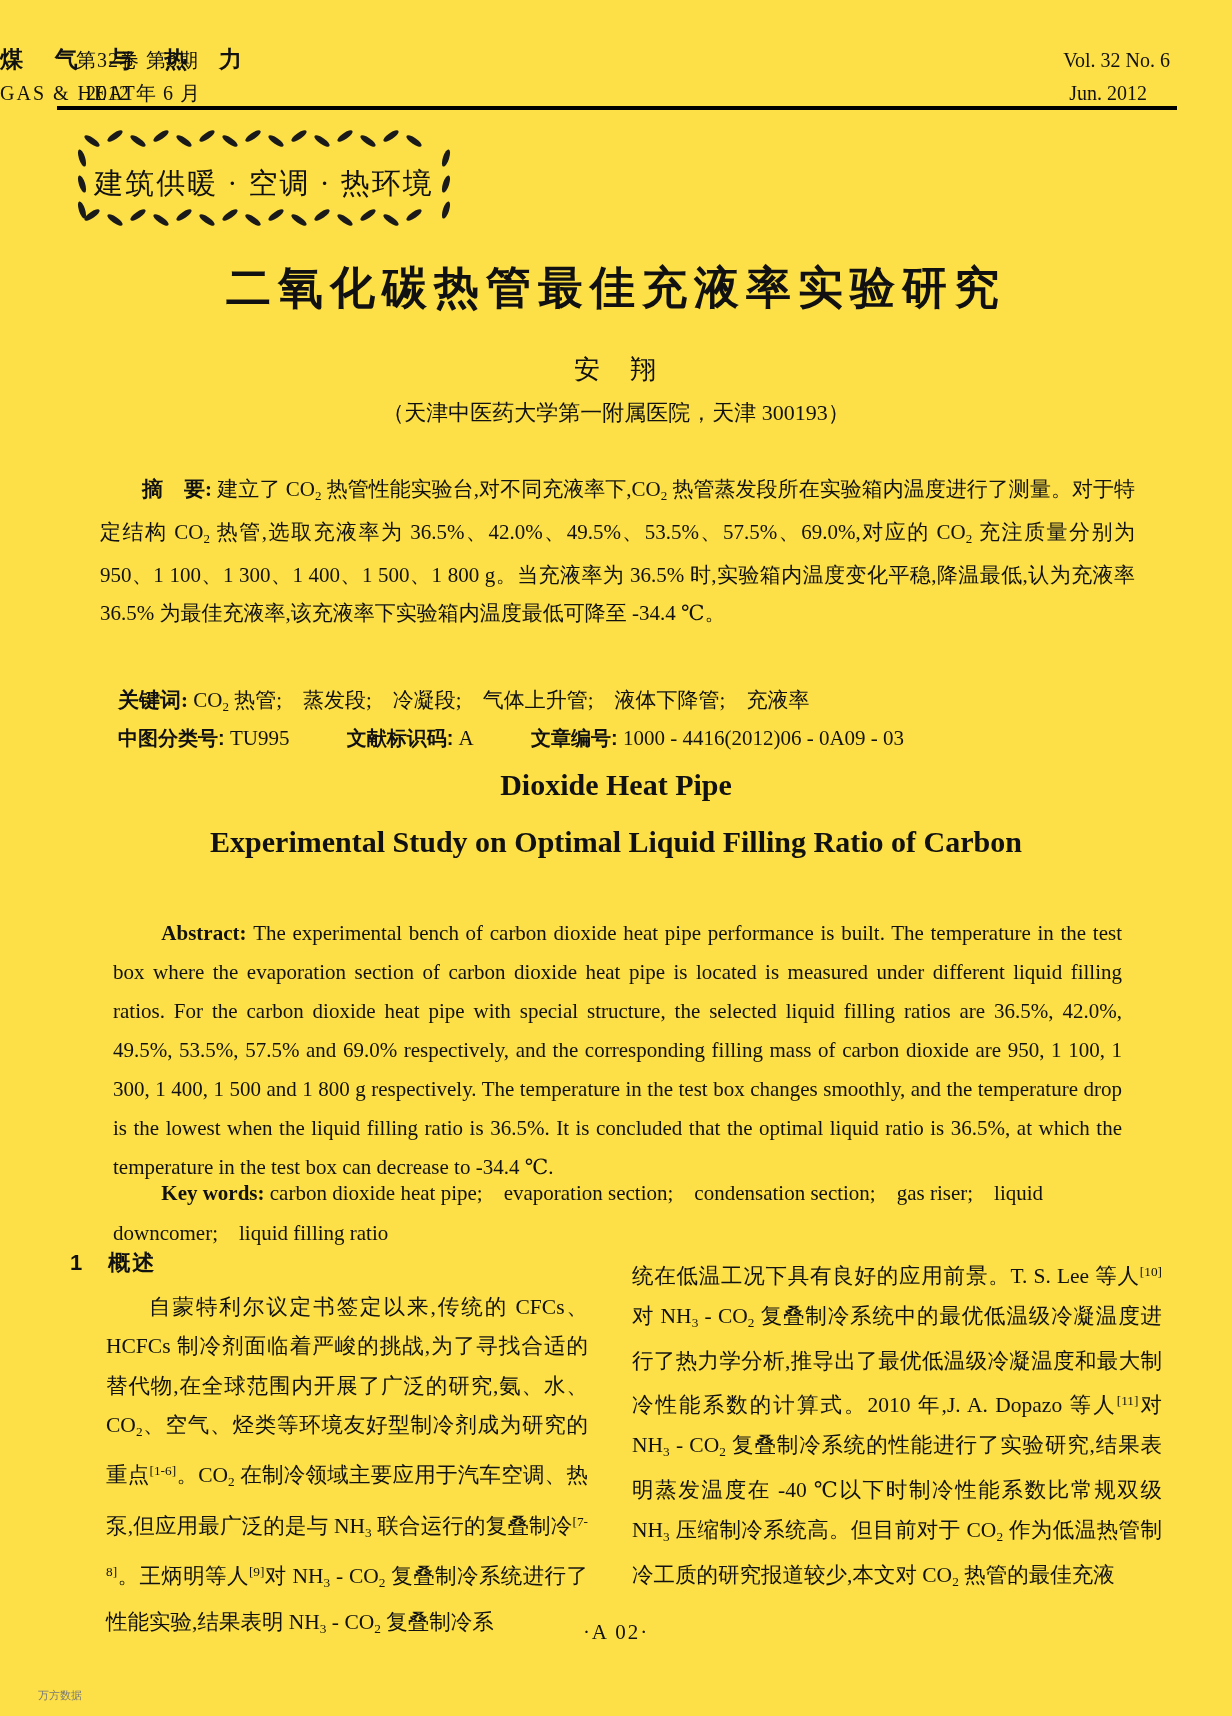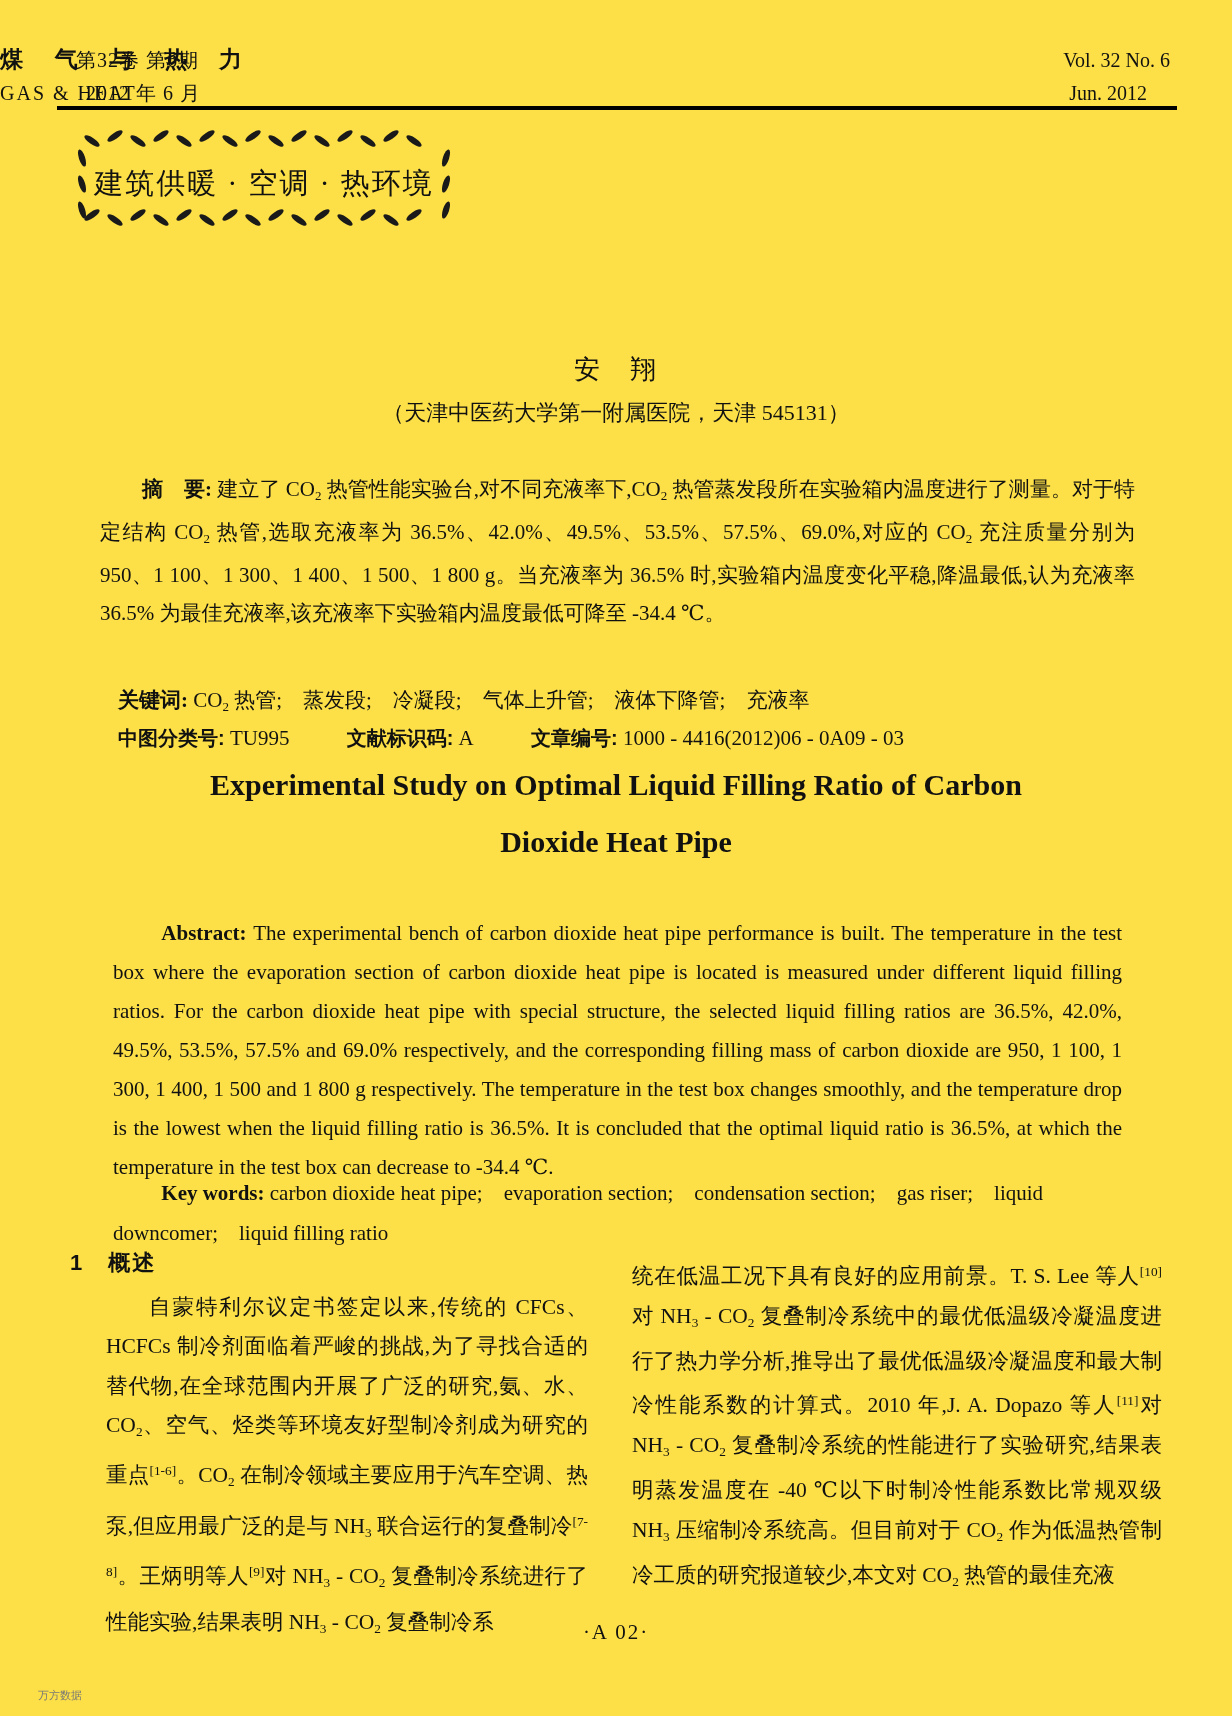--- a/index.html
+++ b/index.html
@@ -115,37 +115,38 @@
         <ellipse cx="8" cy="30" rx="9" ry="3.1" transform="rotate(72 8 30)" fill="#1a1a1a"></ellipse>
         <ellipse cx="372" cy="30" rx="9" ry="3.1" transform="rotate(108 372 30)" fill="#1a1a1a"></ellipse>
         <ellipse cx="8" cy="56" rx="9" ry="3.1" transform="rotate(72 8 56)" fill="#1a1a1a"></ellipse>
         <ellipse cx="372" cy="56" rx="9" ry="3.1" transform="rotate(108 372 56)" fill="#1a1a1a"></ellipse>
         <ellipse cx="8" cy="82" rx="9" ry="3.1" transform="rotate(72 8 82)" fill="#1a1a1a"></ellipse>
         <ellipse cx="372" cy="82" rx="9" ry="3.1" transform="rotate(108 372 82)" fill="#1a1a1a"></ellipse>
       </svg>
     <div class="label">建筑供暖 · 空调 · 热环境</div>
   </div>
 
+  <div class="title-cn">二氧化碳热管最佳充液率实验研究</div>
   <div class="author-cn">安　翔</div>
-  <div class="affiliation">（天津中医药大学第一附属医院，天津 545131）</div>
+  <div class="affiliation">（天津中医药大学第一附属医院，天津 300193）</div>
 
   <p class="abstract-cn"><span class="seg-b">摘　要: </span><span>建立了 CO</span><span class="seg-sub">2</span><span> 热管性能实验台,对不同充液率下,CO</span><span class="seg-sub">2</span><span> 热管蒸发段所在实验箱内温度进行了测量。对于特定结构 CO</span><span class="seg-sub">2</span><span> 热管,选取充液率为 36.5%、42.0%、49.5%、53.5%、57.5%、69.0%,对应的 CO</span><span class="seg-sub">2</span><span> 充注质量分别为 950、1 100、1 300、1 400、1 500、1 800 g。当充液率为 36.5% 时,实验箱内温度变化平稳,降温最低,认为充液率 36.5% 为最佳充液率,该充液率下实验箱内温度最低可降至 -34.4 ℃。</span></p>
   <p class="keywords-cn"><span class="seg-b">关键词: </span><span>CO</span><span class="seg-sub">2</span><span> 热管;　蒸发段;　冷凝段;　气体上升管;　液体下降管;　充液率</span></p>
   <p class="classification">
     <b>中图分类号:</b>
     <span class="val">TU995</span>
     <b>文献标识码:</b>
     <span class="val">A</span>
     <b>文章编号:</b>
     <span>1000 - 4416(2012)06 - 0A09 - 03</span>
   </p>
 
   <div class="title-en">
+    <div>Dioxide Heat Pipe</div>
     <div>Experimental Study on Optimal Liquid Filling Ratio of Carbon</div>
-    <div>Dioxide Heat Pipe</div>
   </div>
   <p class="abstract-en"><span class="seg-b">Abstract: </span><span>The experimental bench of carbon dioxide heat pipe performance is built. The temperature in the test box where the evaporation section of carbon dioxide heat pipe is located is measured under different liquid filling ratios. For the carbon dioxide heat pipe with special structure, the selected liquid filling ratios are 36.5%, 42.0%, 49.5%, 53.5%, 57.5% and 69.0% respectively, and the corresponding filling mass of carbon dioxide are 950, 1 100, 1 300, 1 400, 1 500 and 1 800 g respectively. The temperature in the test box changes smoothly, and the temperature drop is the lowest when the liquid filling ratio is 36.5%. It is concluded that the optimal liquid ratio is 36.5%, at which the temperature in the test box can decrease to -34.4 ℃.</span></p>
   <p class="keywords-en"><span class="seg-b">Key words: </span><span>carbon dioxide heat pipe;　evaporation section;　condensation section;　gas riser;　liquid downcomer;　liquid filling ratio</span></p>
 
   <div class="col-left">
     <h2 class="sec-heading">1　概述</h2>
     <p class="body-par indent"><span>自蒙特利尔议定书签定以来,传统的 CFCs、HCFCs 制冷剂面临着严峻的挑战,为了寻找合适的替代物,在全球范围内开展了广泛的研究,氨、水、CO</span><span class="seg-sub">2</span><span>、空气、烃类等环境友好型制冷剂成为研究的重点</span><span class="seg-sup">[1-6]</span><span>。CO</span><span class="seg-sub">2</span><span> 在制冷领域主要应用于汽车空调、热泵,但应用最广泛的是与 NH</span><span class="seg-sub">3</span><span> 联合运行的复叠制冷</span><span class="seg-sup">[7-8]</span><span>。王炳明等人</span><span class="seg-sup">[9]</span><span>对 NH</span><span class="seg-sub">3</span><span> - CO</span><span class="seg-sub">2</span><span> 复叠制冷系统进行了性能实验,结果表明 NH</span><span class="seg-sub">3</span><span> - CO</span><span class="seg-sub">2</span><span> 复叠制冷系</span></p>
   </div>
   <div class="col-right">
     <p class="body-par"><span>统在低温工况下具有良好的应用前景。T. S. Lee 等人</span><span class="seg-sup">[10]</span><span>对 NH</span><span class="seg-sub">3</span><span> - CO</span><span class="seg-sub">2</span><span> 复叠制冷系统中的最优低温级冷凝温度进行了热力学分析,推导出了最优低温级冷凝温度和最大制冷性能系数的计算式。2010 年,J. A. Dopazo 等人</span><span class="seg-sup">[11]</span><span>对 NH</span><span class="seg-sub">3</span><span> - CO</span><span class="seg-sub">2</span><span> 复叠制冷系统的性能进行了实验研究,结果表明蒸发温度在 -40 ℃以下时制冷性能系数比常规双级 NH</span><span class="seg-sub">3</span><span> 压缩制冷系统高。但目前对于 CO</span><span class="seg-sub">2</span><span> 作为低温热管制冷工质的研究报道较少,本文对 CO</span><span class="seg-sub">2</span><span> 热管的最佳充液</span></p>

